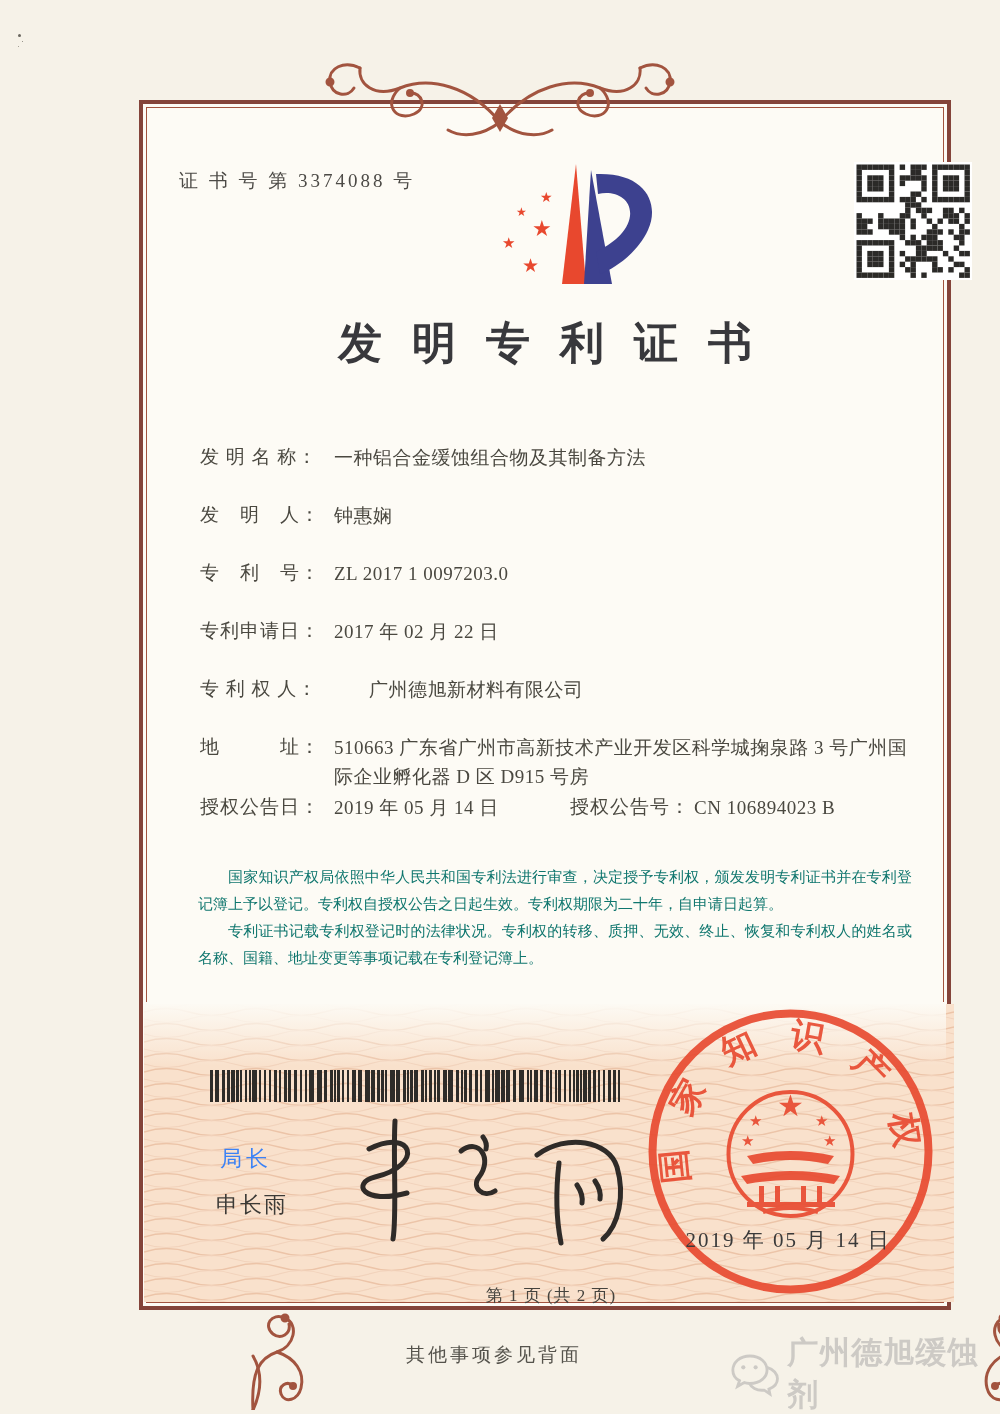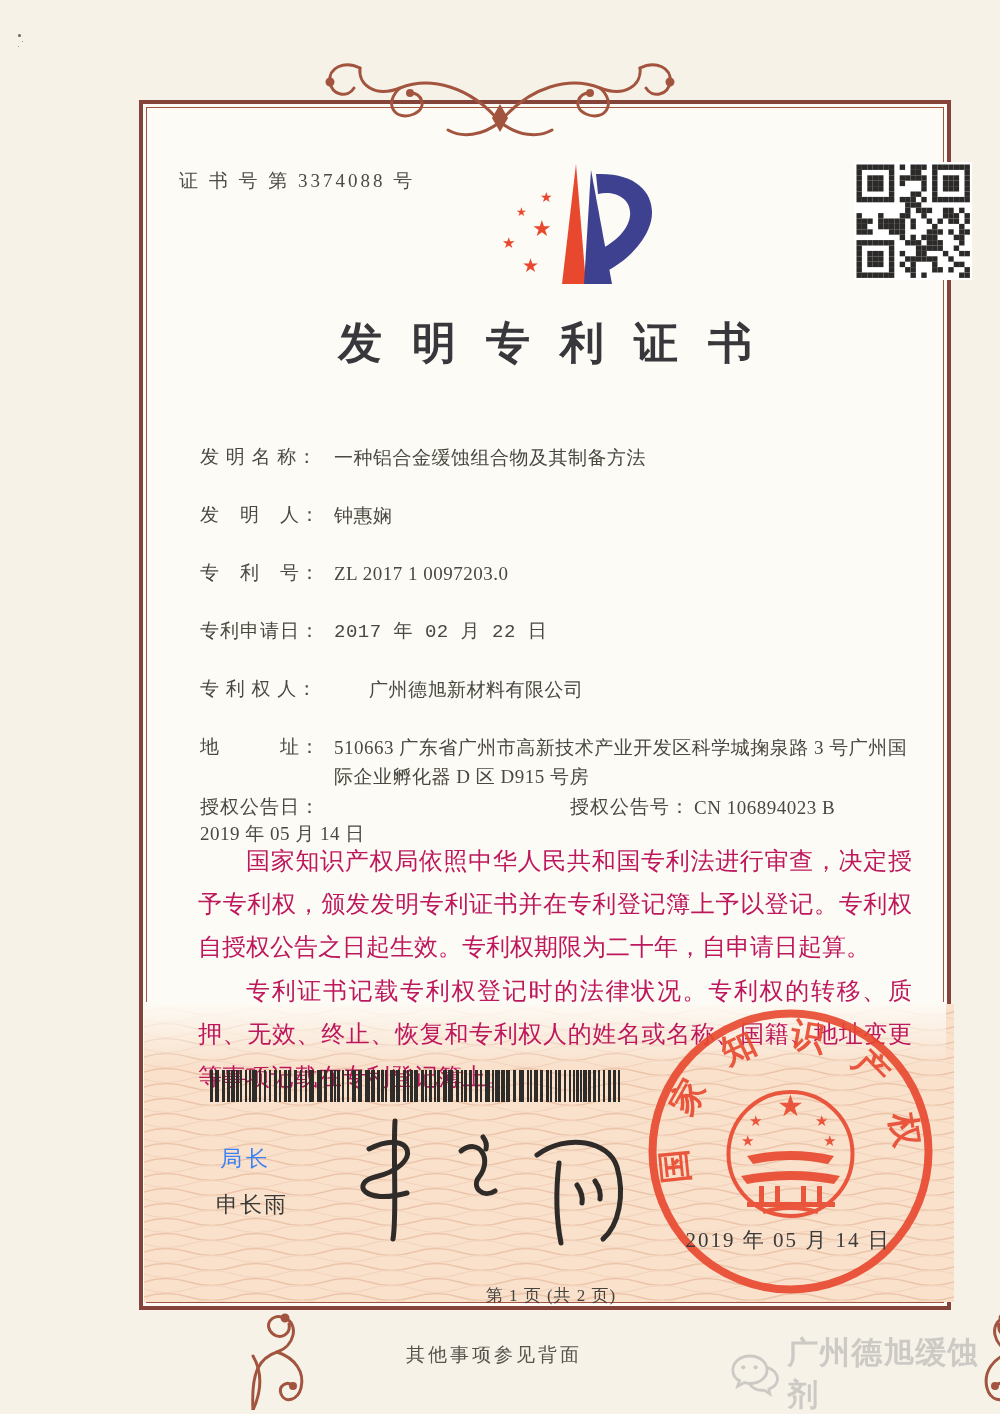--- a/index.html
+++ b/index.html
@@ -49,28 +49,28 @@
   .title{
     left:0;right:0;top:210px;text-align:center;
     font-size:44px;font-weight:600;color:#38383c;
     letter-spacing:30px;text-indent:30px;
   }
   
   .field-row{left:57px;display:flex;align-items:flex-start;font-size:19px;color:var(--text);}
   .field-label{flex:none;width:134px;letter-spacing:1px;white-space:nowrap;}
   .field-value{letter-spacing:0.5px;line-height:1.5;}
   .row-0{top:340px;} .row-1{top:398px;} .row-2{top:456px;}
-  .row-3{top:514px;font-family:Liberation Mono, monospace;} .row-4{top:572px;gap:35px;} .row-5{top:630px;}
+  .row-3{top:514px;} .row-4{top:572px;gap:35px;} .row-5{top:630px;}
   .row-5 .field-value{width:582px;}
-  .grant-row{top:690px;flex-direction:column;}
+  .grant-row{top:690px;}
   .grant-right{left:427px;top:690px;display:flex;font-size:19px;}
   .grant-right .field-label{width:auto;margin-right:4px;}
   
-  .body-text{left:55px;top:736px;width:714px;font-size:24px;line-height:1.8;
-    text-align:justify;color:#be185d;}
+  .body-text{left:55px;top:760px;width:714px;font-size:15px;line-height:1.8;
+    text-align:justify;color:#0f766e;}
   .body-text p{text-indent:2em;}
   
   .barcode{left:65px;top:966px;}
   .signer-title{left:77px;top:1040px;font-size:22px;color:#3b82f6;
     font-family:"Liberation Sans","DejaVu Sans",sans-serif;letter-spacing:4px;}
   .signer-name{left:73px;top:1086px;font-size:22px;color:#3c3a36;
     font-family:Liberation Sans, sans-serif;letter-spacing:2px;}
   .signature{left:190px;top:1003px;}
   .seal{left:500px;top:900px;}
   .seal-date{left:515px;top:1122px;width:260px;text-align:center;

